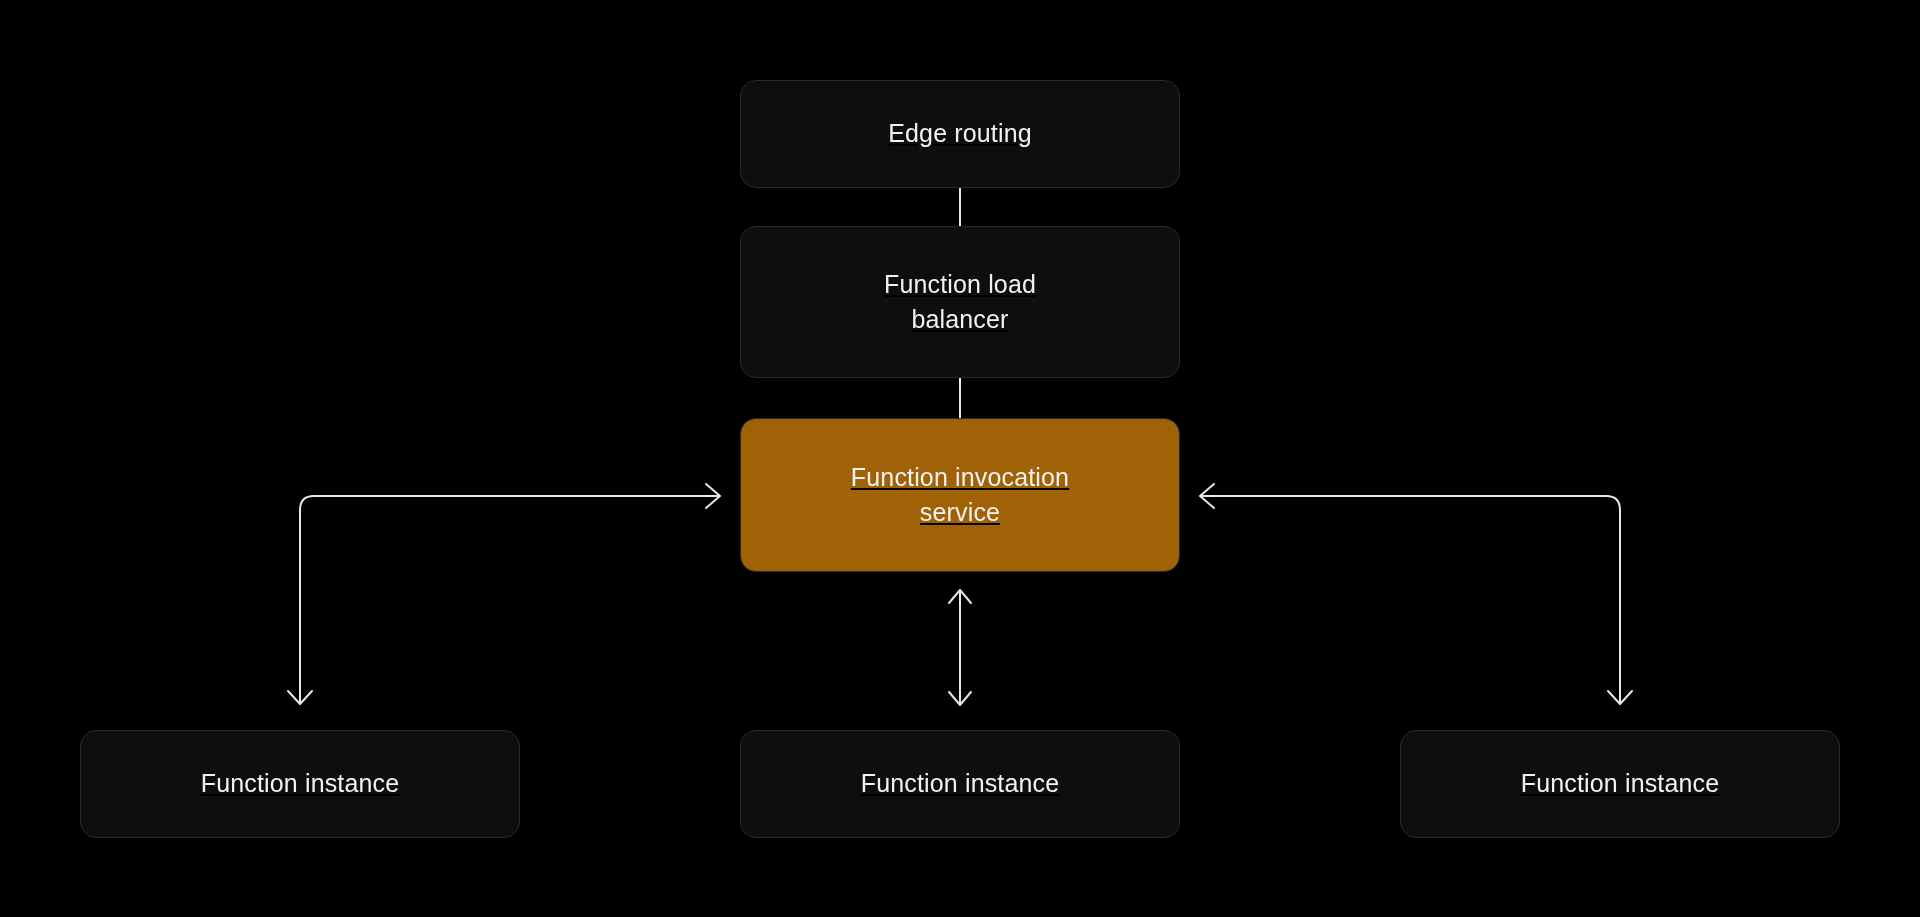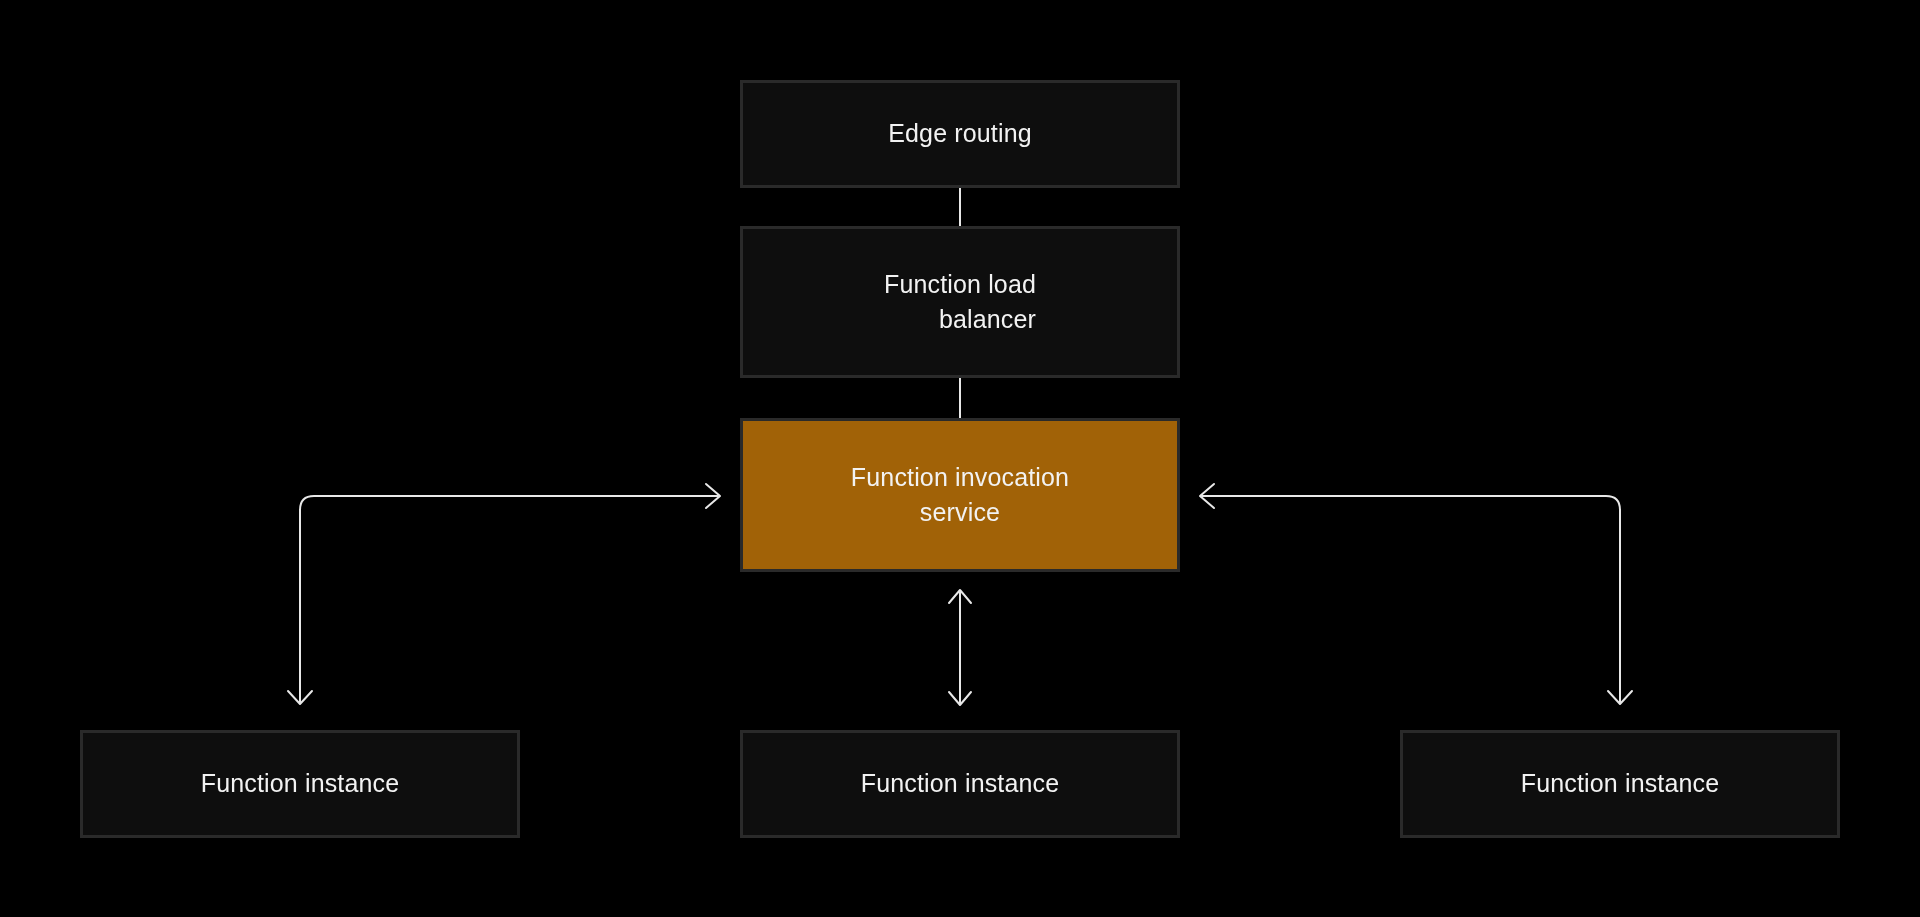--- a/index.html
+++ b/index.html
@@ -36,22 +36,23 @@
   
   .node {
     position: absolute;
     z-index: 2;
     box-sizing: border-box;
     display: flex;
     align-items: center;
     justify-content: center;
     text-align: center;
     background: #0e0e0e;
-    border: 3px solid #ef4444;
-    border-radius: 0;
+    border: 1px solid #ef4444;
+    border-radius: 16px;
+    text-decoration: underline;
   }
 
   .node-label {
     color: #f2f2f2;
     font-size: 25px;
     line-height: 1.42;
     font-weight: 400;
     letter-spacing: 0.15px;
     padding: 0 14px;
     white-space: pre-line;
@@ -132,21 +133,21 @@
       <polyline points="1214,484 1200,496 1214,508" fill="none" stroke="#e8e8e8" stroke-width="2" stroke-linecap="round" stroke-linejoin="round"></polyline>
 
       <polyline points="1608,691 1620,704 1632,691" fill="none" stroke="#e8e8e8" stroke-width="2" stroke-linecap="round" stroke-linejoin="round"></polyline>
     </g>
   </svg>
 
   <div class="node" id="node-edge-routing" style="background: rgb(14, 14, 14); border-color: rgb(42, 42, 42);">
     <span class="node-label" style="color: rgb(242, 242, 242);">Edge routing</span>
   </div>
 
-  <div class="node" id="node-function-load-balancer" style="background: rgb(14, 14, 14); border-color: rgb(42, 42, 42); text-align: right;">
+  <div class="node" id="node-function-load-balancer" style="background: rgb(14, 14, 14); border-color: rgb(42, 42, 42);">
     <span class="node-label" style="color: rgb(242, 242, 242);">Function load
 balancer</span>
   </div>
 
   <div class="node" id="node-function-invocation-service" style="background: #a16207; border-color: rgb(42, 42, 42);">
     <span class="node-label" style="color: rgb(242, 242, 242);">Function invocation
 service</span>
   </div>
 
   <div class="node" id="node-function-instance-left" style="background: rgb(14, 14, 14); border-color: rgb(42, 42, 42);">

